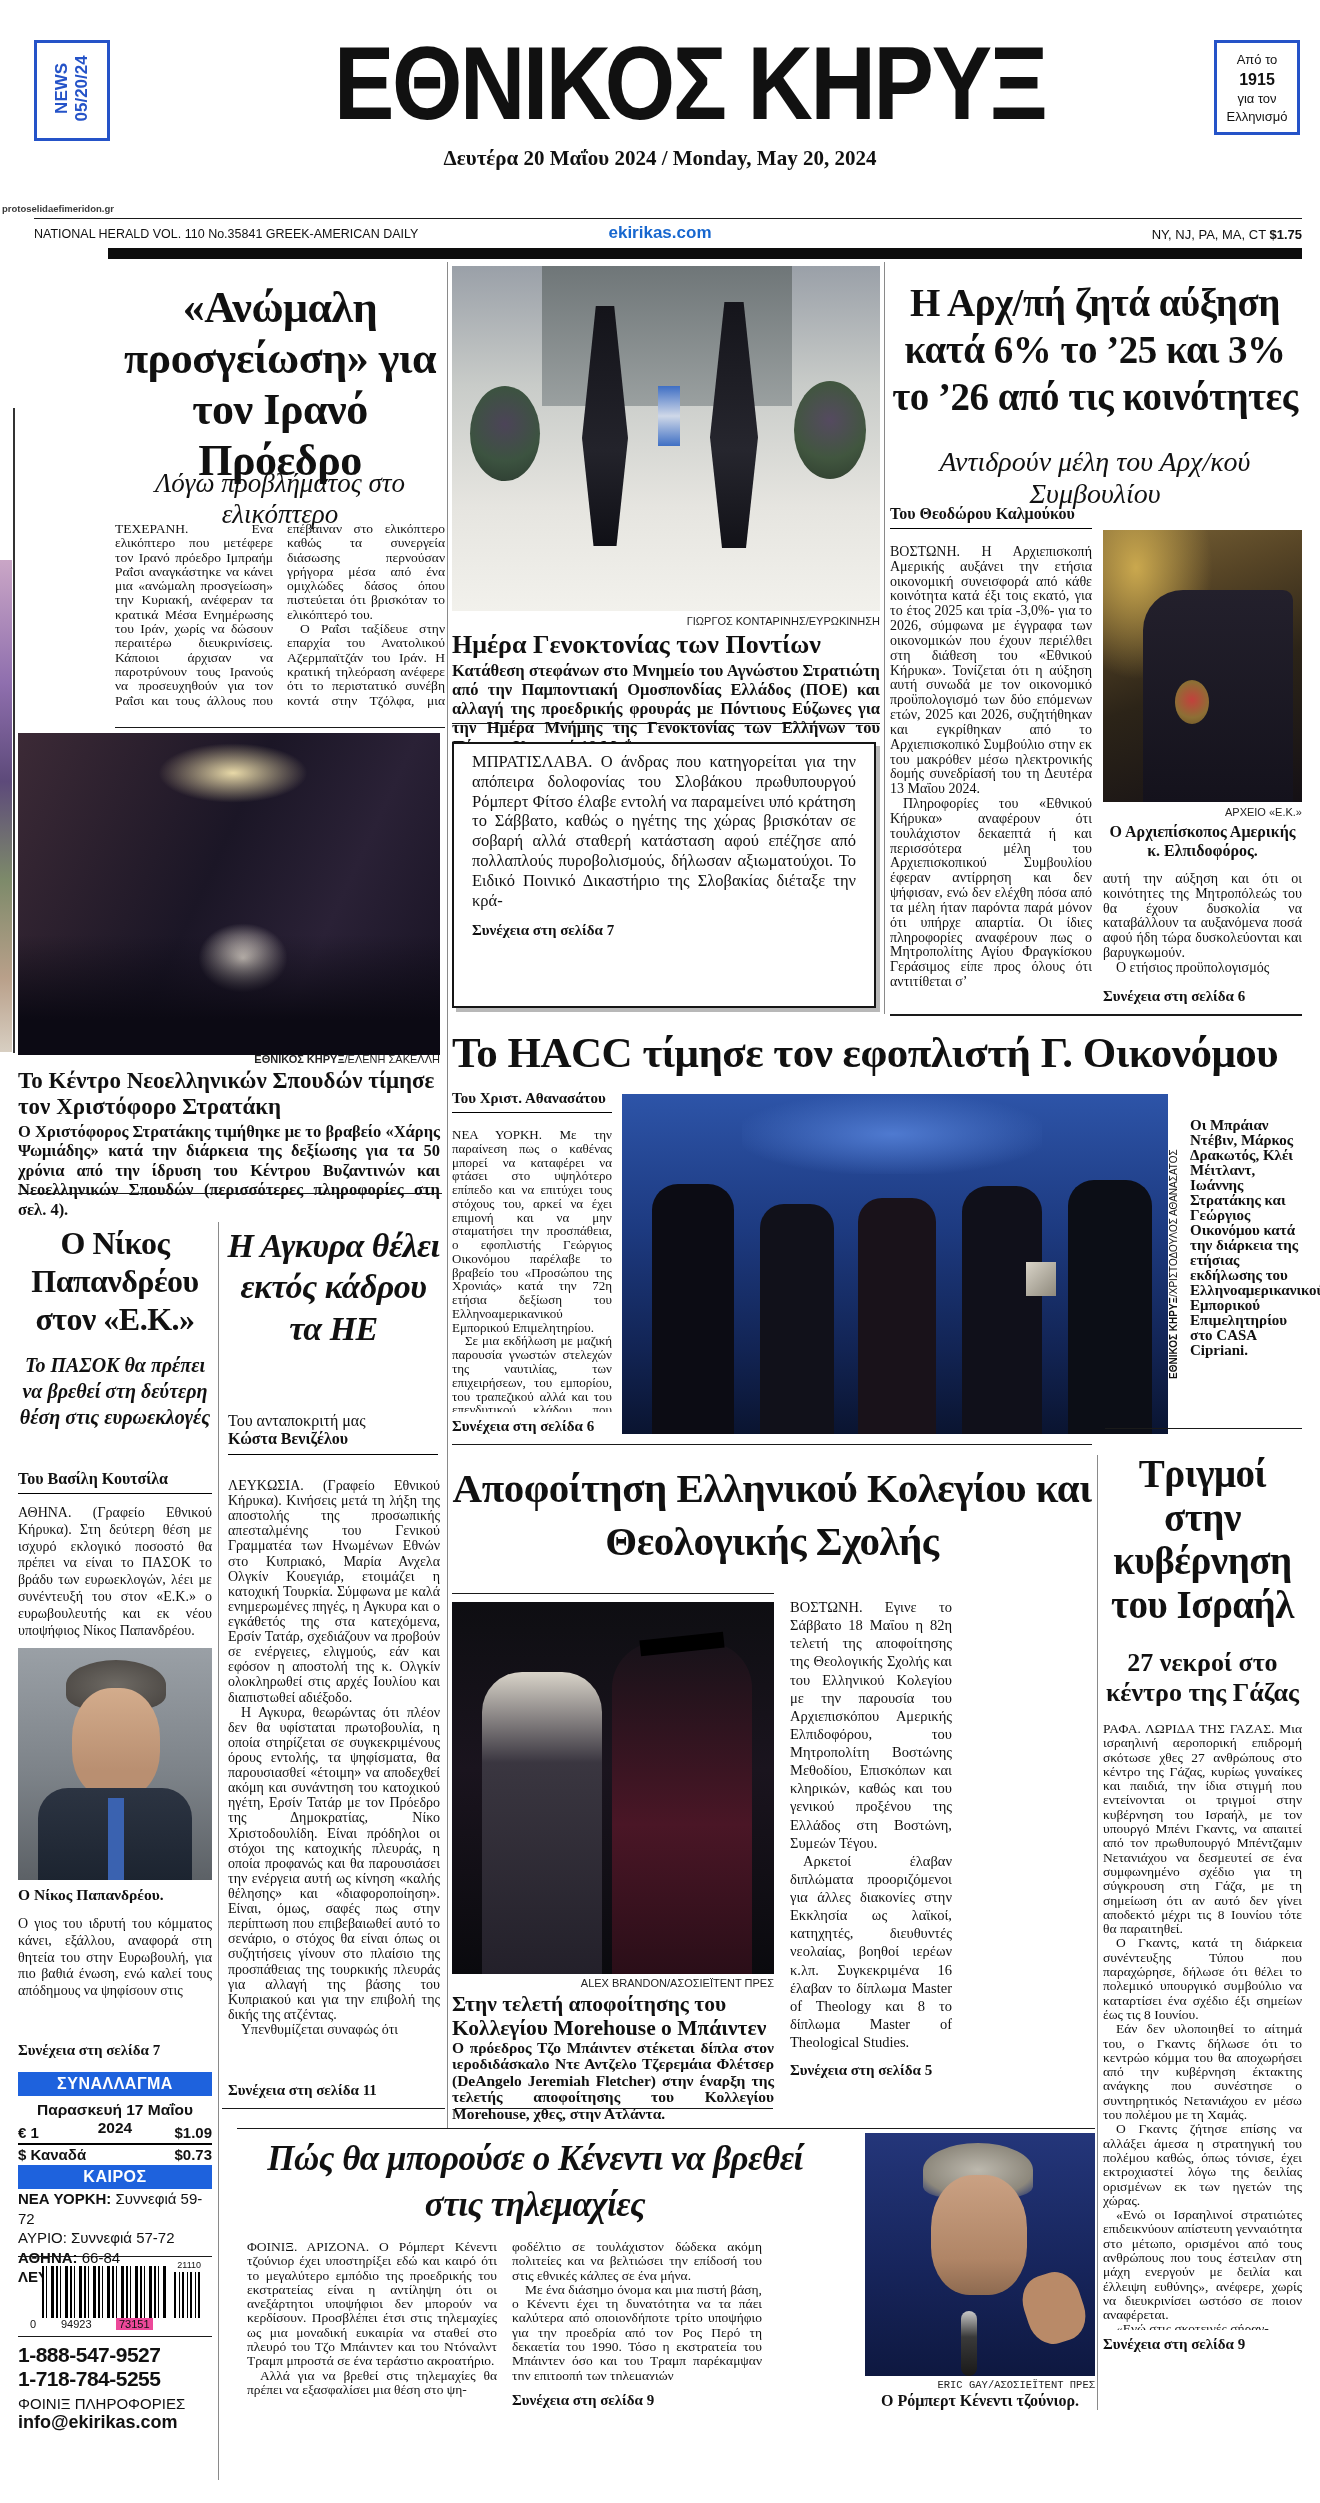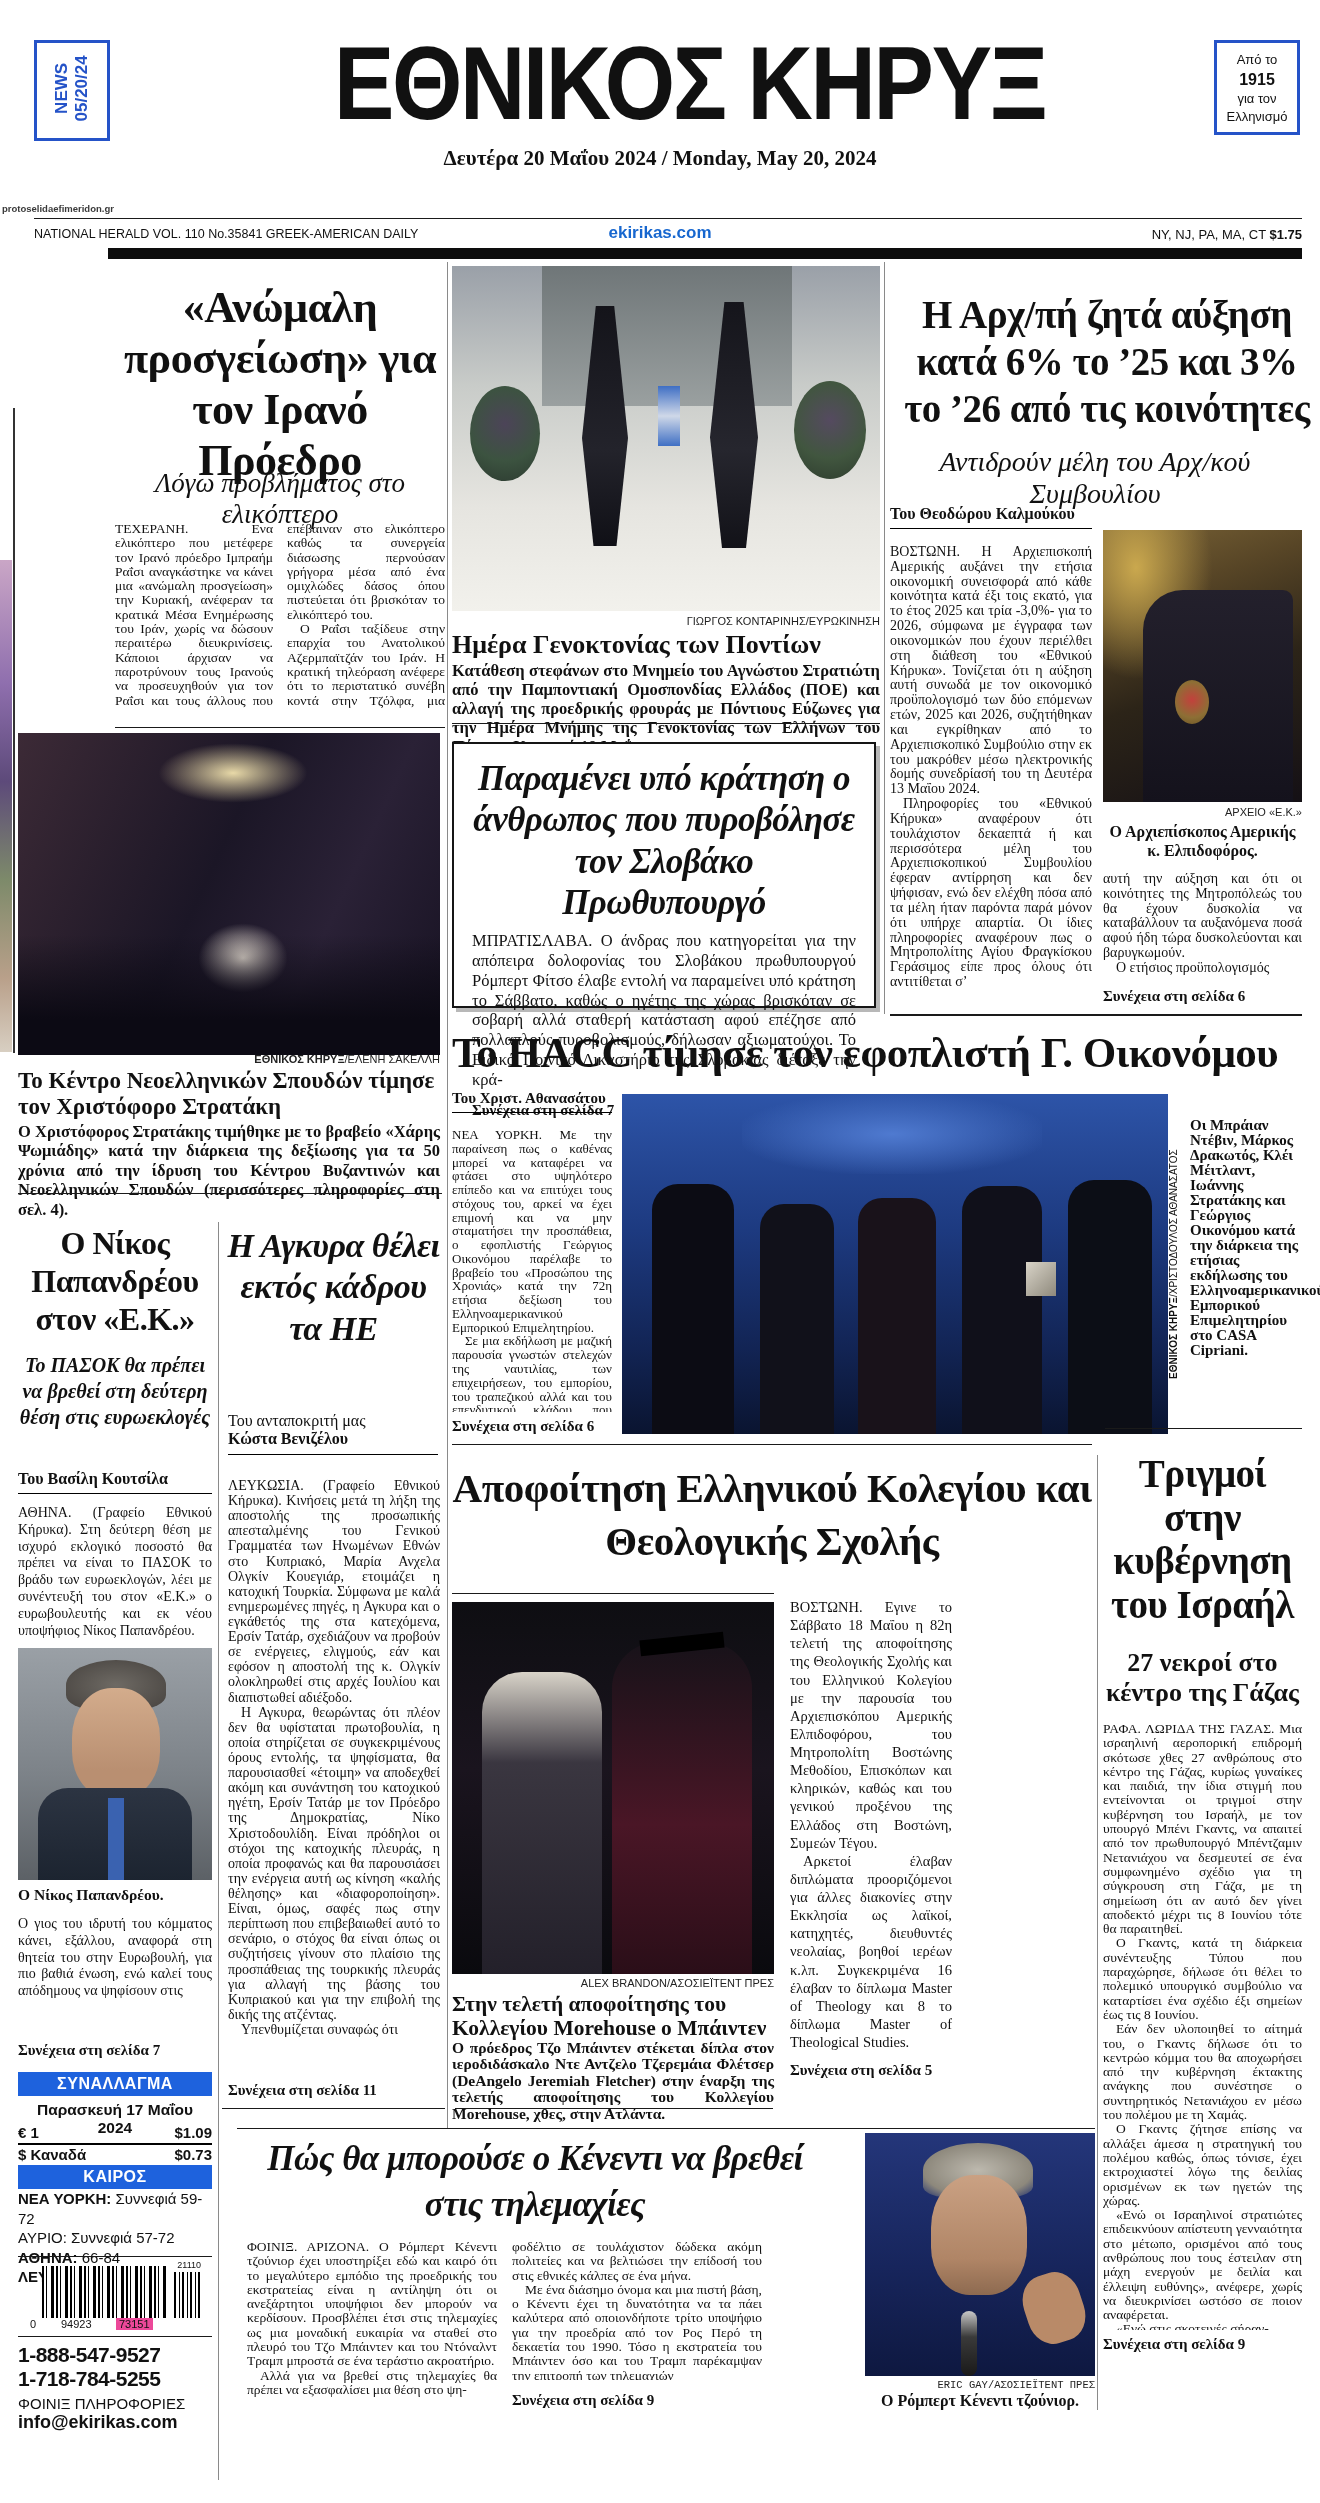--- a/index.html
+++ b/index.html
@@ -110,31 +110,30 @@
       <div class="fig" style="left:258px;top:36px;width:48px;height:246px;background:linear-gradient(180deg,#15151b 0%,#26262e 60%,#121218 100%);clip-path:polygon(30% 0,70% 0,100% 55%,75% 100%,25% 100%,0 55%);"></div>
       <div class="fig" style="left:206px;top:120px;width:22px;height:60px;background:linear-gradient(180deg,#3f6fc4 0%,#cfd8e8 50%,#3f6fc4 100%);"></div>
     </div>
     <div class="abs credit" style="left:452px;top:615px;width:428px;">ΓΙΩΡΓΟΣ ΚΟΝΤΑΡΙΝΗΣ/ΕΥΡΩΚΙΝΗΣΗ</div>
     <div class="abs cap-title" style="left:452px;top:630px;width:428px;font-size:26px;">Ημέρα Γενοκτονίας των Ποντίων</div>
     <div class="abs cap-text" style="left:452px;top:662px;width:428px;font-size:16.5px;line-height:1.15;">Κατάθεση στεφάνων στο Μνημείο του Αγνώστου Στρατιώτη από την Παμποντιακή Ομοσπονδίας Ελλάδος (ΠΟΕ) και αλλαγή της προεδρικής φρουράς με Πόντιους Εύζωνες για την Ημέρα Μνήμης της Γενοκτονίας των Ελλήνων του Πόντου, Κυριακή 19 Μαΐου.</div>
     <div class="hrule" style="left:452px;top:723px;width:428px;"></div>
   </section>
 
   <section class="abs" style="left:452px;top:742px;width:424px;height:266px;border:2px solid #151515;box-shadow:4px 4px 0 rgba(0,0,0,0.28);box-sizing:border-box;background:#fff;">
-    <h2 class="headline ital center" style="margin:14px 16px 6px;font-size:35px;line-height:1.18;">Παραμένει υπό κράτηση ο άνθρωπος που πυροβόλησε τον Σλοβάκο Πρωθυπουργό</h2>
     <div class="just" style="margin:8px 18px 0;font-size:16.5px;line-height:1.2;">
       <span class="lead">ΜΠΡΑΤΙΣΛΑΒΑ.</span>
       <span>Ο άνδρας που κατηγορείται για την απόπειρα δολοφονίας του Σλοβάκου πρωθυπουργού Ρόμπερτ Φίτσο έλαβε εντολή να παραμείνει υπό κράτηση το Σάββατο, καθώς ο ηγέτης της χώρας βρισκόταν σε σοβαρή αλλά σταθερή κατάσταση αφού επέζησε από πολλαπλούς πυροβολισμούς, δήλωσαν αξιωματούχοι.</span>
       <span>Το Ειδικό Ποινικό Δικαστήριο της Σλοβακίας διέταξε την κρά-</span>
     </div>
     <div class="more" style="margin:12px 18px 0;">Συνέχεια στη σελίδα 7</div>
   </section>
 
   <section>
-    <h1 class="abs headline center" style="left:888px;top:280px;width:414px;font-size:39px;line-height:1.2;margin:12px;">Η Αρχ/πή ζητά αύξηση κατά 6% το ’25 και 3% το ’26 από τις κοινότητες</h1>
+    <h1 class="abs headline center" style="left:888px;top:280px;width:414px;font-size:39px;line-height:1.2;margin:0;">Η Αρχ/πή ζητά αύξηση κατά 6% το ’25 και 3% το ’26 από τις κοινότητες</h1>
     <div class="abs center ital" style="left:888px;top:446px;width:414px;font-size:28px;">Αντιδρούν μέλη του Αρχ/κού Συμβουλίου</div>
     <div class="abs byline" style="left:890px;top:505px;width:202px;">Του Θεοδώρου Καλμούκου</div>
     <div class="abs body-col" style="left:890px;top:545px;width:202px;height:455px;overflow:hidden;font-size:14px;">
       <p><span class="lead">ΒΟΣΤΩΝΗ.</span> <span>Η Αρχιεπισκοπή Αμερικής αυξάνει την ετήσια οικονομική συνεισφορά από κάθε κοινότητα κατά έξι τοις εκατό, για το έτος 2025 και τρία -3,0%- για το 2026, σύμφωνα με έγγραφα των οικονομικών που έχουν περιέλθει στη διάθεση του «Εθνικού Κήρυκα». Τονίζεται ότι η αύξηση αυτή συνωδά με τον οικονομικό προϋπολογισμό των δύο επόμενων ετών, 2025 και 2026, συζητήθηκαν και εγκρίθηκαν από το Αρχιεπισκοπικό Συμβούλιο στην εκ του μακρόθεν μέσω ηλεκτρονικής δομής συνεδρίασή του τη Δευτέρα 13 Μαΐου 2024.</span></p>
       <p class="ind">Πληροφορίες του «Εθνικού Κήρυκα» αναφέρουν ότι τουλάχιστον δεκαεπτά ή και περισσότερα μέλη του Αρχιεπισκοπικού Συμβουλίου έφεραν αντίρρηση και δεν ψήφισαν, ενώ δεν ελέχθη πόσα από τα μέλη ήταν παρόντα παρά μόνον ότι υπήρχε απαρτία. Οι ίδιες πληροφορίες αναφέρουν πως ο Μητροπολίτης Αγίου Φραγκίσκου Γεράσιμος είπε προς όλους ότι αντιτίθεται σ’</p>
     </div>
     <div class="photo" style="left:1103px;top:530px;width:199px;height:272px;background:linear-gradient(160deg,#7a6336 0%,#574526 25%,#2c2418 55%,#141015 100%);">
       <div class="fig" style="left:0;top:0;width:110px;height:150px;background:radial-gradient(ellipse at 30% 25%,#caa84e 0%,rgba(90,70,30,0) 70%);"></div>
       <div class="fig" style="left:40px;top:60px;width:150px;height:212px;background:linear-gradient(180deg,#23202c 0%,#14121c 100%);border-radius:40px 10px 0 0;"></div>
       <div class="fig" style="left:72px;top:150px;width:34px;height:44px;border-radius:50%;background:radial-gradient(circle at 50% 45%,#c2413c 0%,#8d6f35 60%,#6b5526 100%);"></div>

